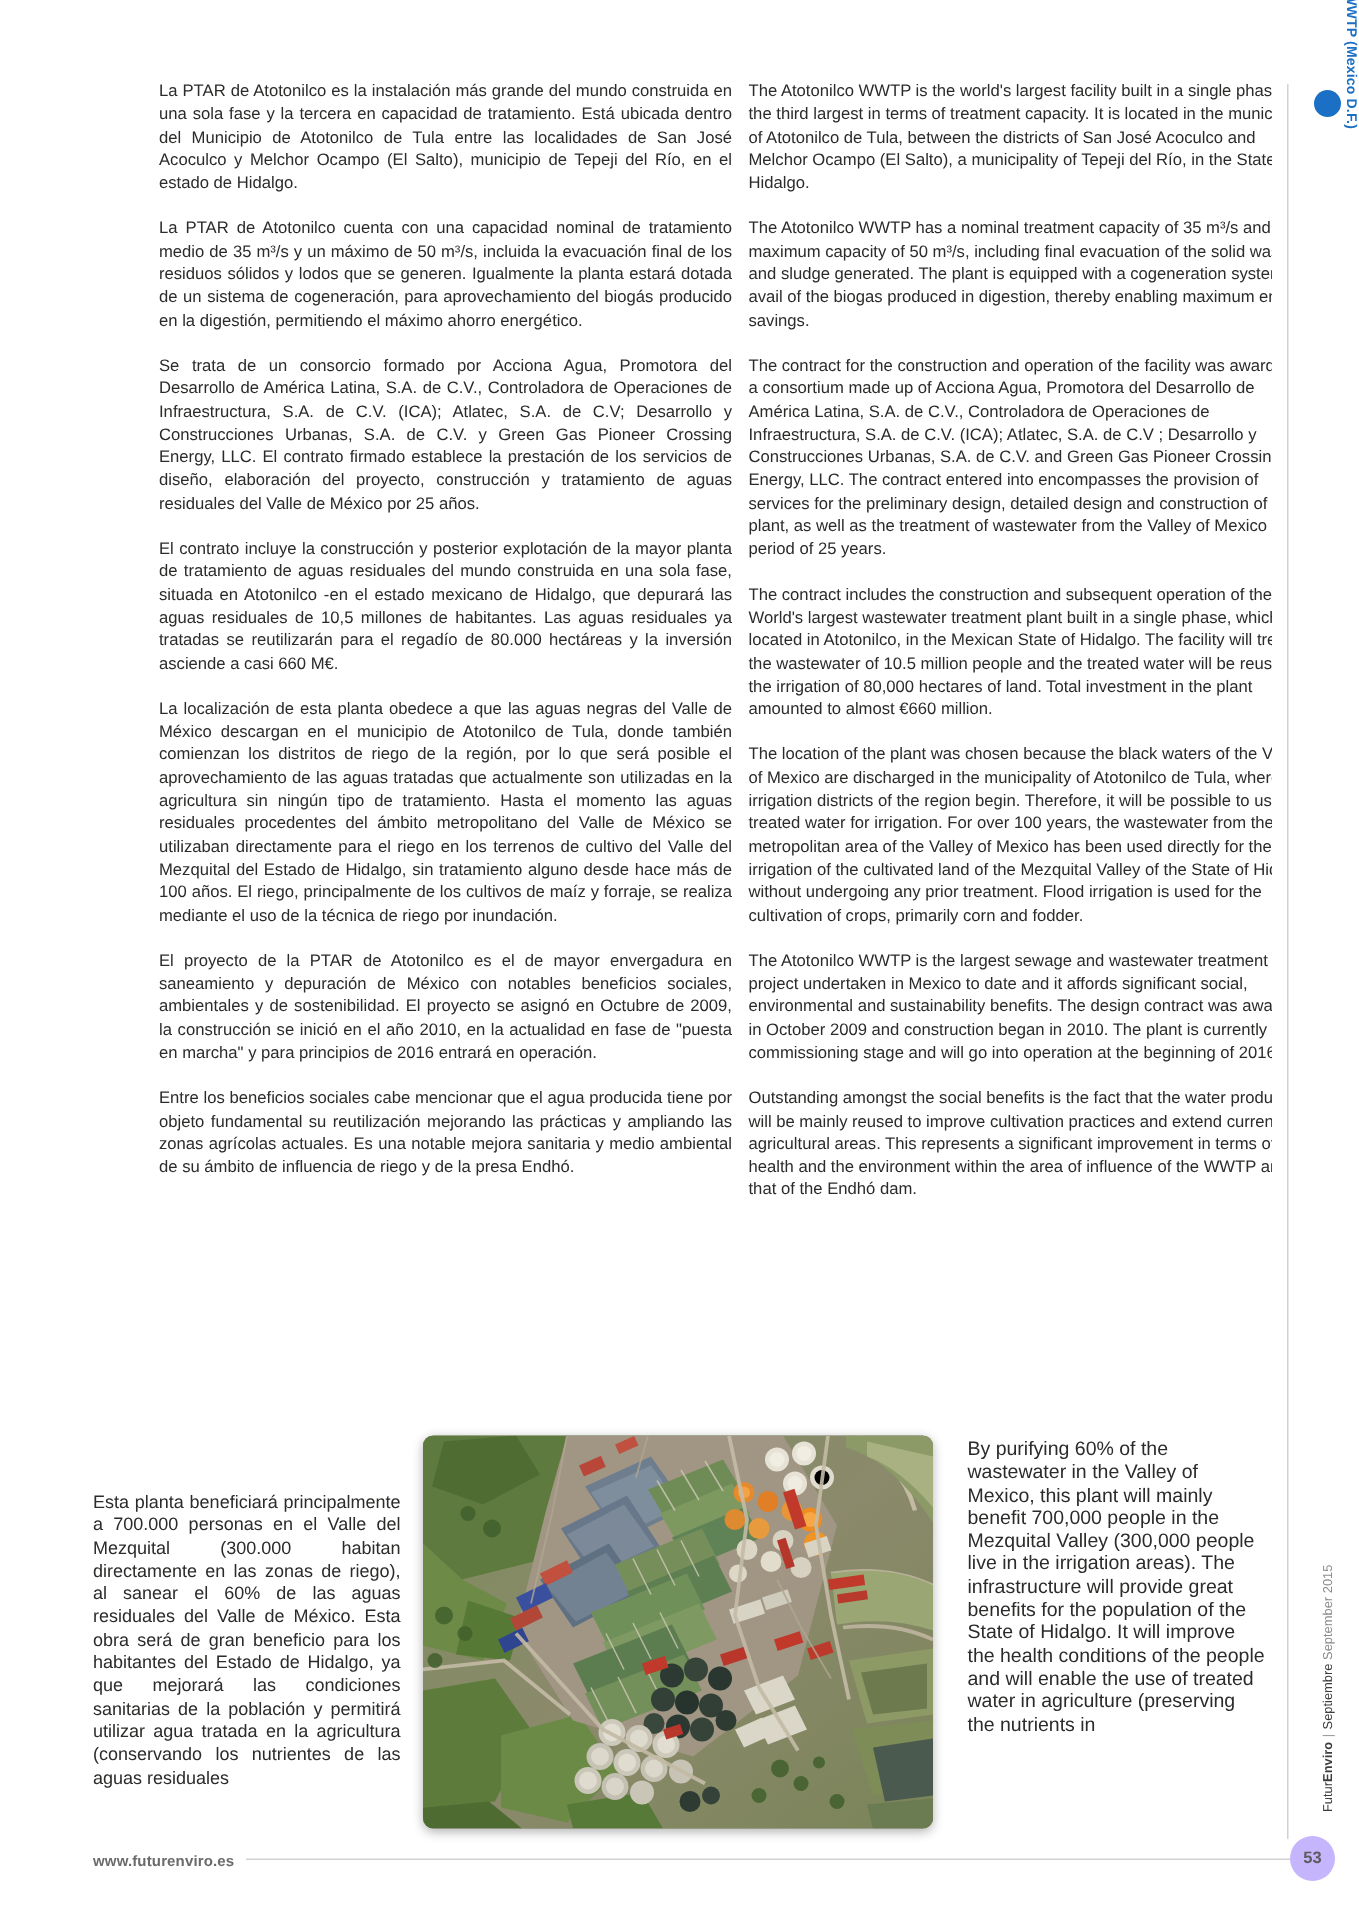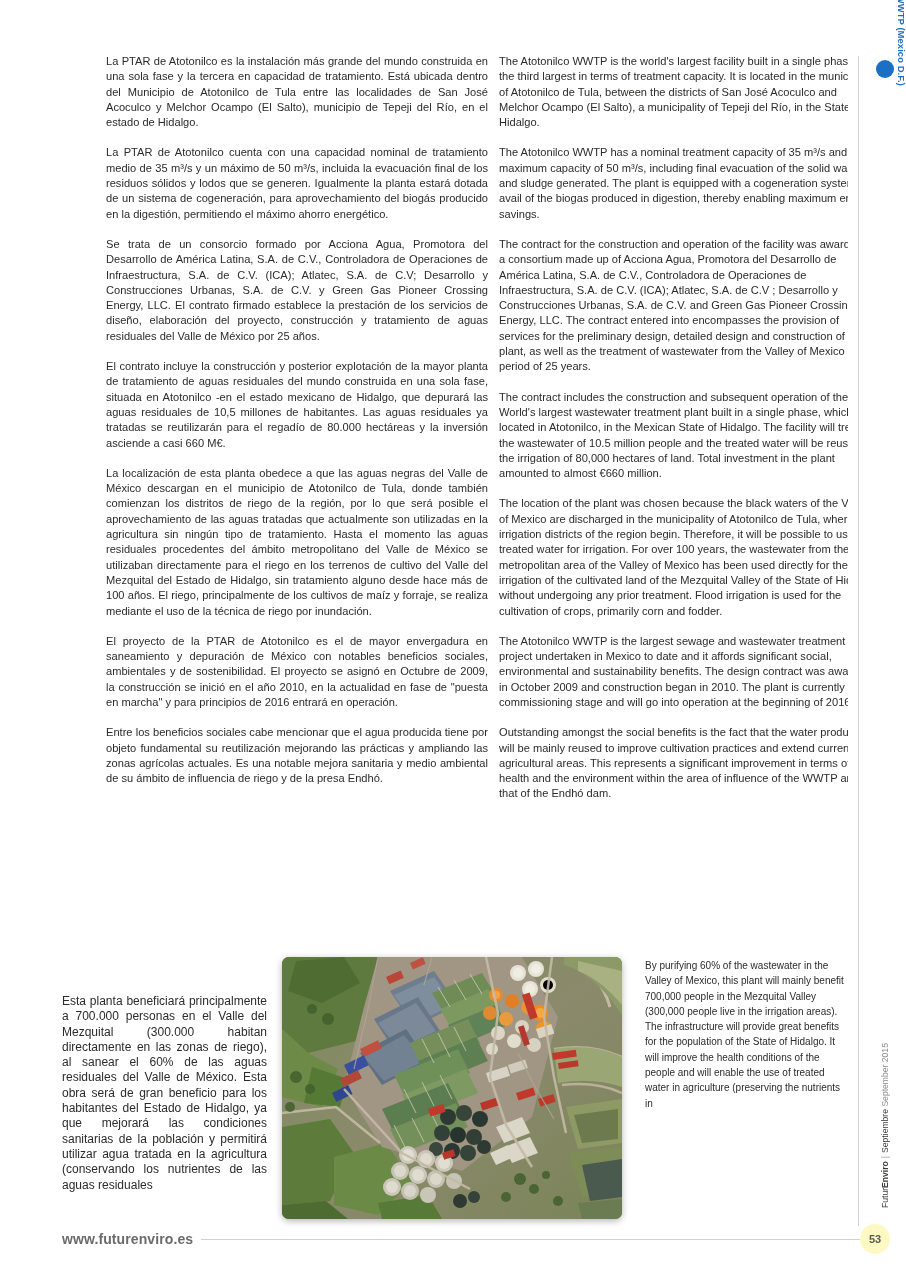--- a/index.html
+++ b/index.html
@@ -67,41 +67,41 @@
   .rail-foot .fsep { color: #9a9a9a; padding: 0 3px; }
   .rail-foot .date-es { color: #3c3c3b; }
   .rail-foot .date-en { color: #8c8c8c; }
 
   
   .pagenum {
     position: absolute;
     right: 16px; bottom: 26px;
     width: 30px; height: 30px;
     border-radius: 50%;
-    background: #fef9c3;
+    background: #c4b5fd;
     color: #5b5b5b;
     font-size: 11px;
     font-weight: bold;
     display: flex;
     align-items: center;
     justify-content: center;
     z-index: 4;
   }
 
   
   .footer-line {
     position: absolute;
     left: 62px; right: 30px; bottom: 40px;
     height: 1px;
     background: #d2d2d2;
   }
   .footer-url {
     position: absolute;
     left: 62px; bottom: 33px;
-    font-size: 14px;
+    font-size: 10px;
     font-weight: bold;
     color: #6b6b6b;
     background: #ffffff;
     padding-right: 8px;
     letter-spacing: 0.1px;
   }
 
   
   .col {
     position: absolute;
@@ -120,21 +120,21 @@
     width: 205px;
     font-size: 12px;
     line-height: 15.3px;
     color: #2b2b2a;
     text-align: justify;
   }
   .col-right-narrow {
     position: absolute;
     left: 645px; top: 958px;
     width: 200px;
-    font-size: 10px;
+    font-size: 13px;
     line-height: 15.3px;
     color: #2b2b2a;
     text-align: left;
   }
   .col-left-narrow p, .col-right-narrow p { margin: 0; }
 
   
   .photo {
     position: absolute;
     left: 282px; top: 957px;

